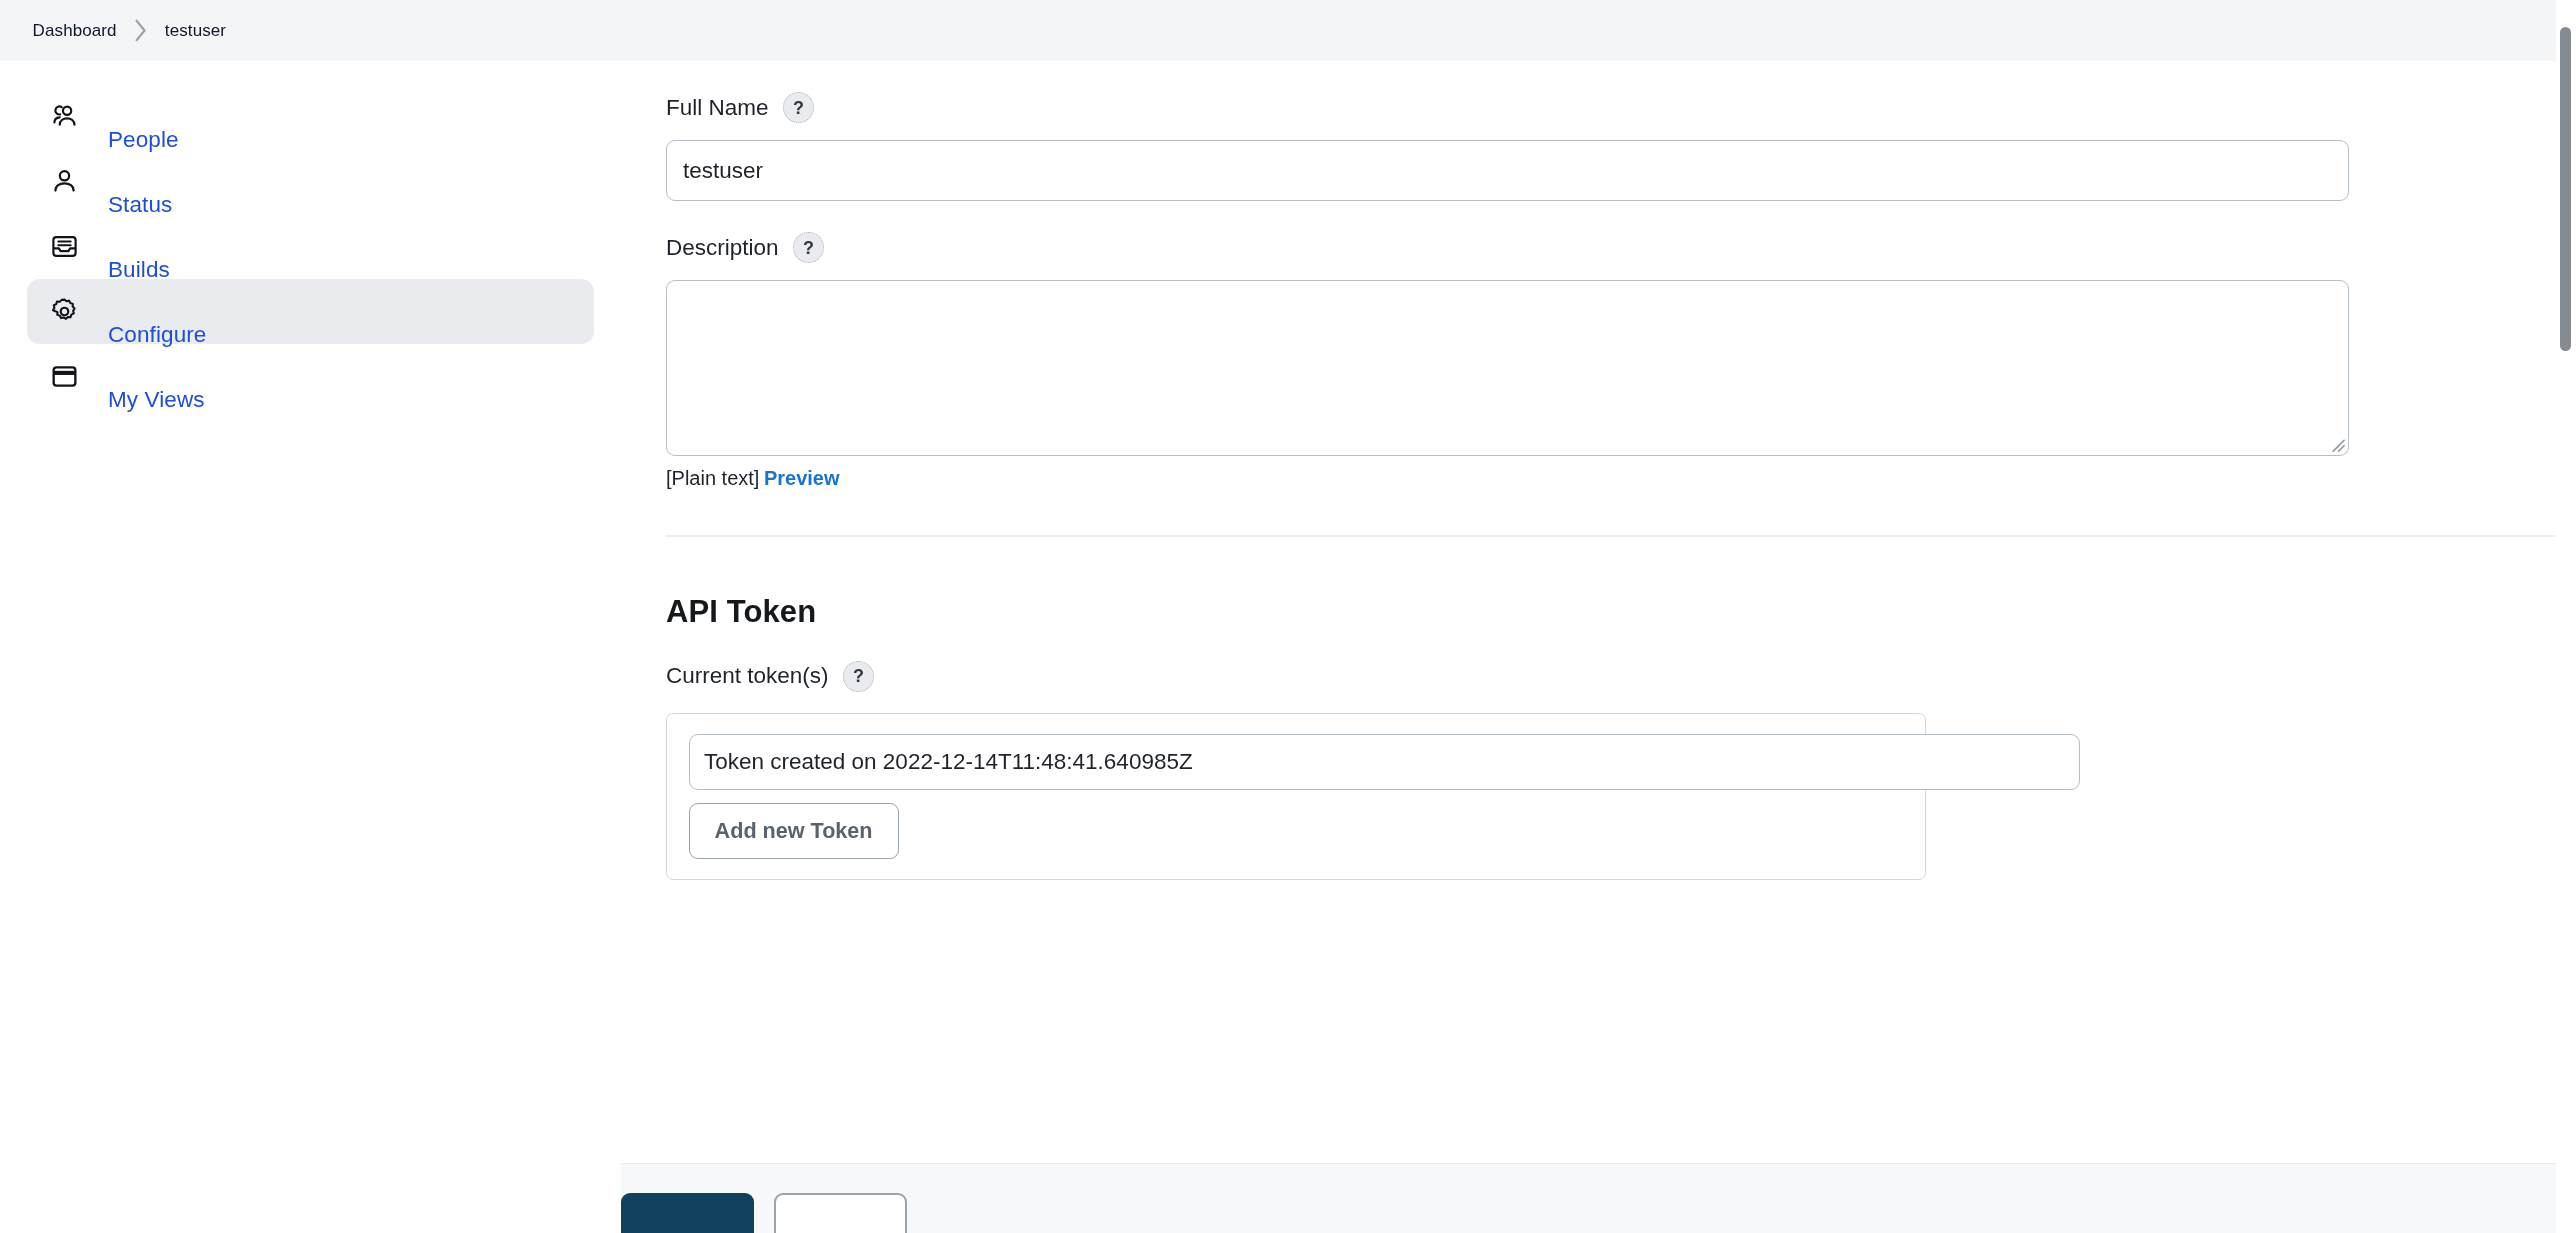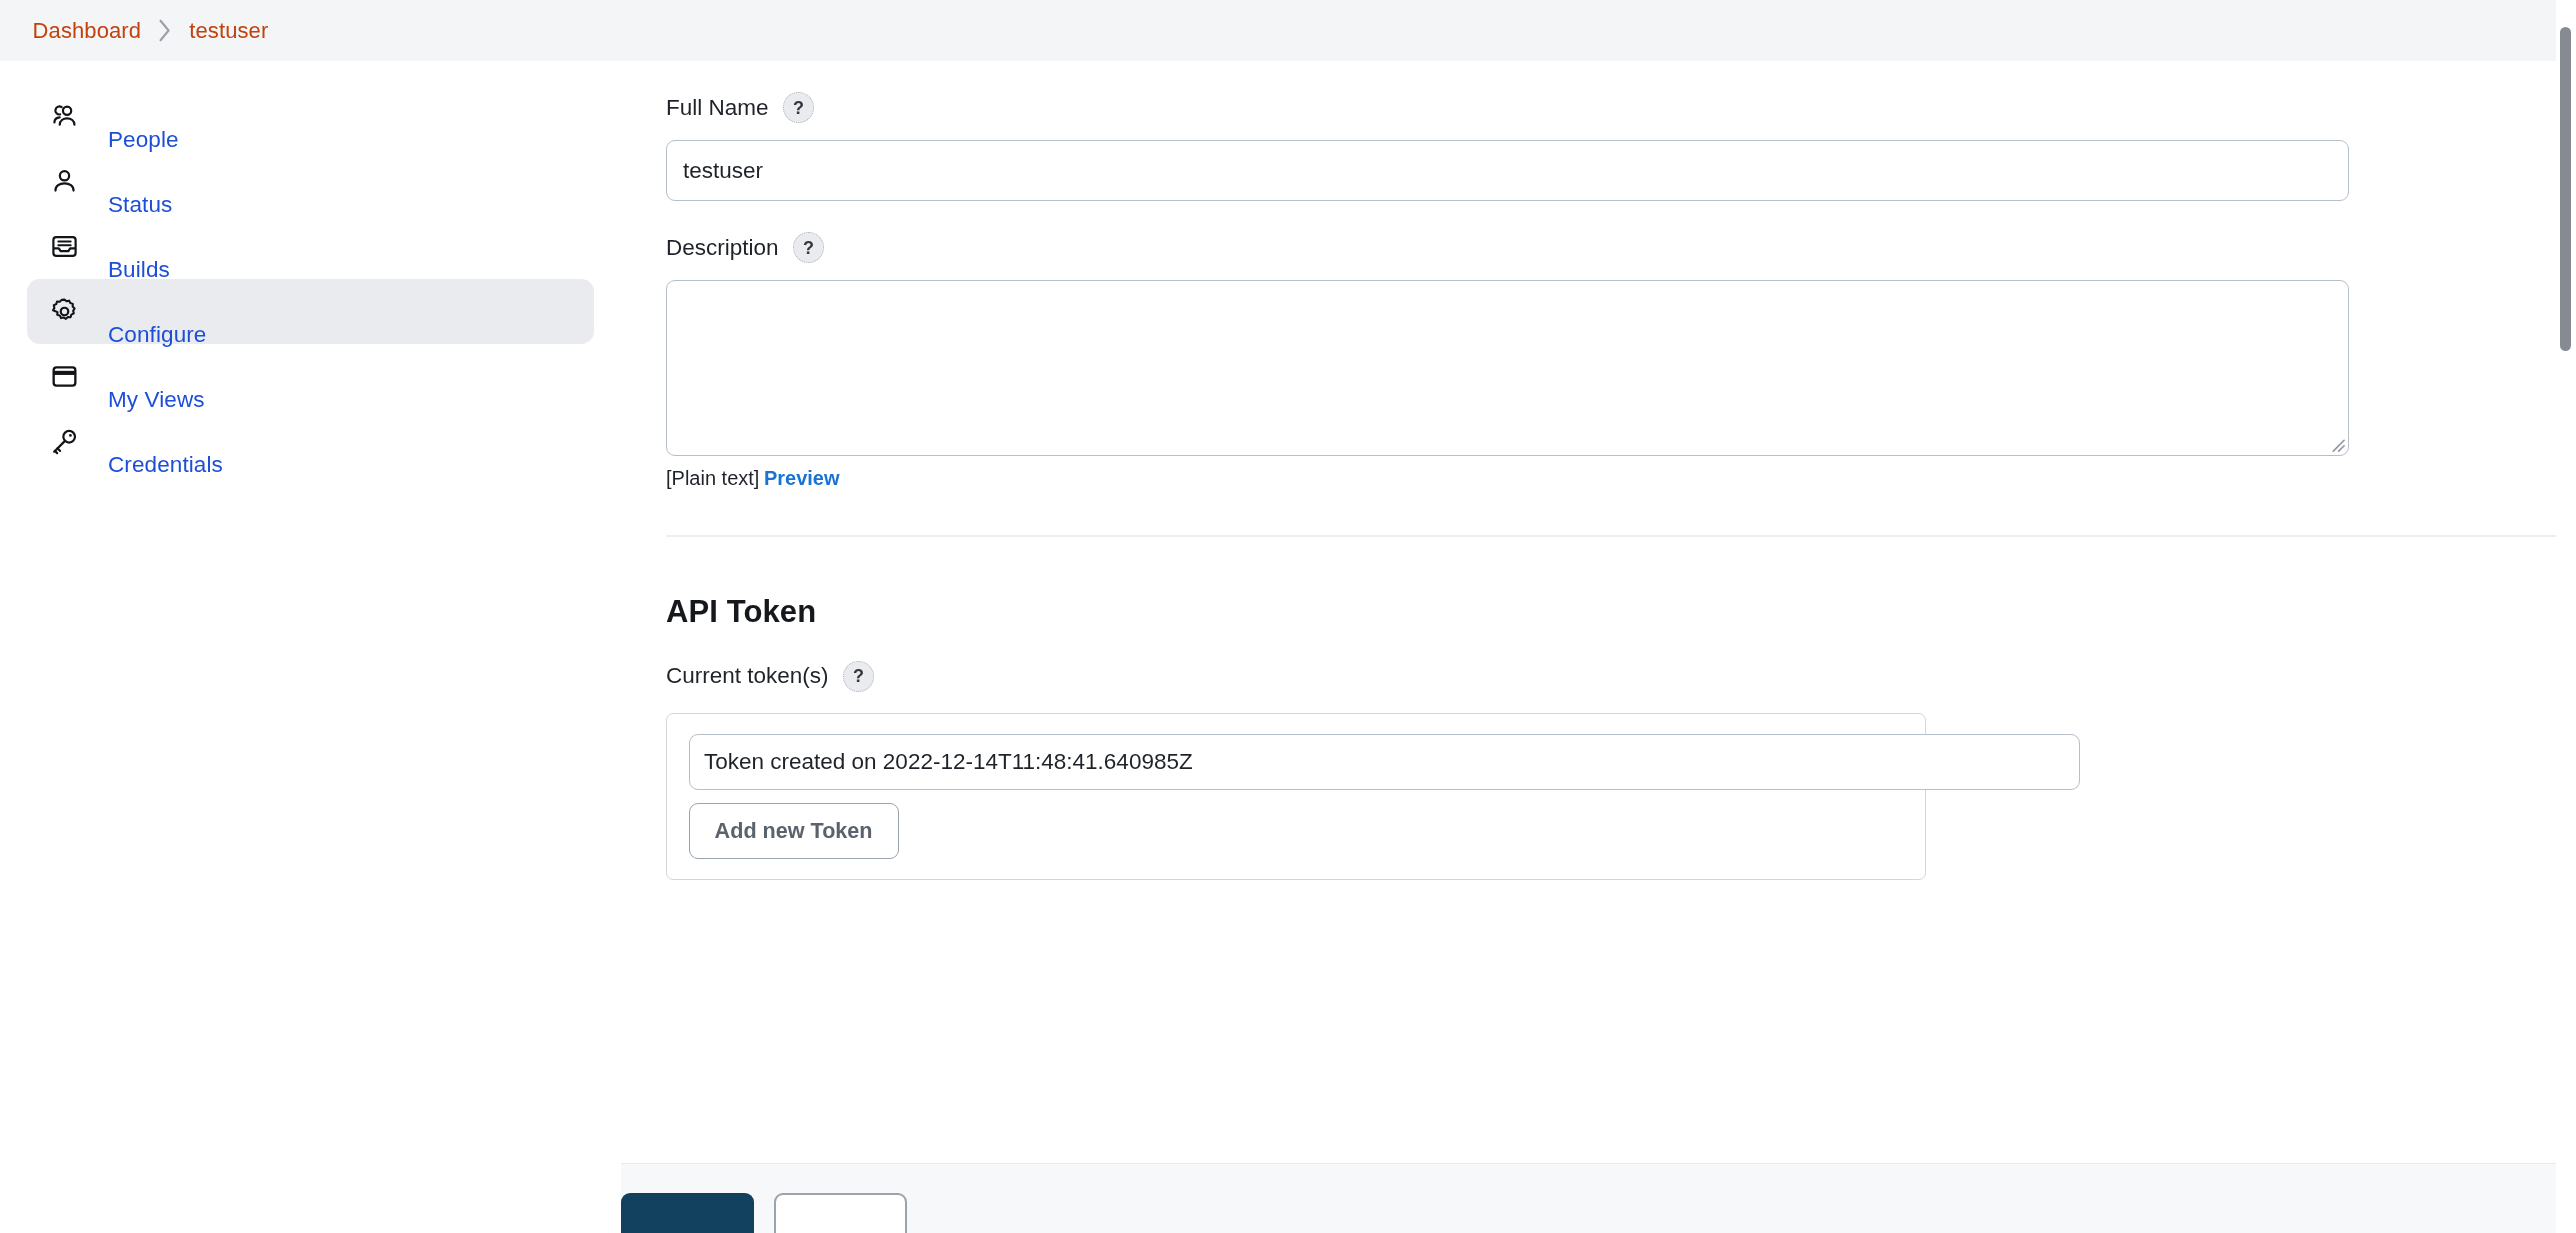--- a/index.html
+++ b/index.html
@@ -16,22 +16,22 @@
   
   .breadcrumb-bar {
     height: 61px;
     background: #f4f5f7;
     display: flex;
     align-items: center;
     padding-left: 29px;
     gap: 0px;
   }
   .crumb {
-    font-size: 22px;
-    color: #c2410c;
+    font-size: 17px;
+    color: #0f172a;
     letter-spacing: 0.1px;
     padding: 0 3.6px;
     white-space: nowrap;
   }
   .crumb-sep {
     width: 41px;
     display: flex;
     justify-content: center;
     align-items: center;
     color: #9aa1ab;
@@ -329,31 +329,20 @@
     <div class="nav-item">
       <span class="nav-icon">
         <svg width="31" height="31" viewBox="0 0 24 24" fill="none">
           <rect x="3.6" y="5" width="16.8" height="14" rx="2.2" stroke="currentColor" stroke-width="1.8"></rect>
           <path d="M3.6 9.2h16.8" stroke="currentColor" stroke-width="3.2"></path>
         </svg>
       </span>
       <span class="nav-label">My Views</span>
     </div>
 
-    <div class="nav-item">
-      <span class="nav-icon">
-        <svg width="31" height="31" viewBox="0 0 24 24" fill="none">
-          <circle cx="15.6" cy="8.3" r="4.5" stroke="currentColor" stroke-width="1.7"></circle>
-          <circle cx="16.6" cy="7.3" r="1.05" fill="currentColor"></circle>
-          <path d="M12.4 11.5L4 19.9" stroke="currentColor" stroke-width="1.7" stroke-linecap="round"></path>
-          <path d="M6.6 17.3l2 2M4.6 19.3l1.7 1.7" stroke="currentColor" stroke-width="1.7" stroke-linecap="round"></path>
-        </svg>
-      </span>
-      <span class="nav-label">Credentials</span>
-    </div>
   </nav>
 
   <main class="content">
 
     <div class="form-row">
       <div class="field-label">
         <span>Full Name</span>
         <span class="help-badge">?</span>
       </div>
       <div class="text-input">testuser</div>

